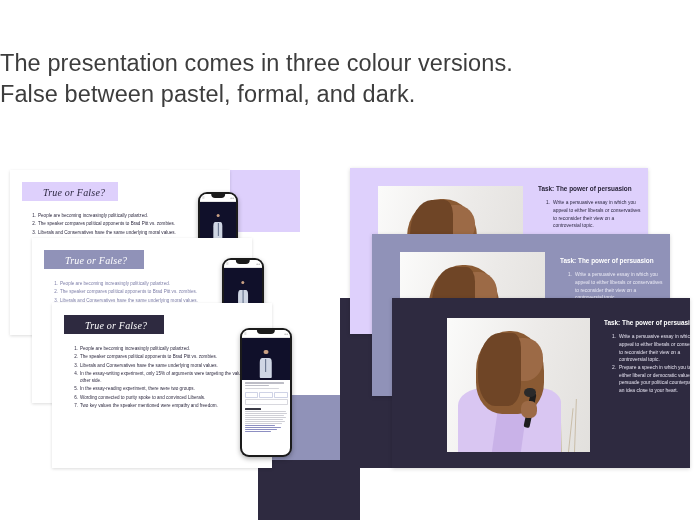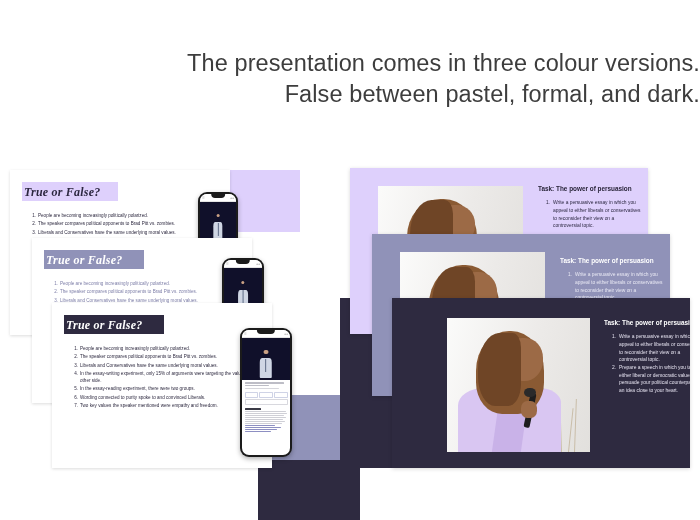--- a/index.html
+++ b/index.html
@@ -4,21 +4,21 @@
 <style>
   html,body{margin:0;padding:0;}
   body{
     width:700px;height:520px;overflow:hidden;background:#ffffff;
     font-family:"Liberation Sans",sans-serif;color:#3a3a3a;
   }
   .page{position:relative;width:700px;height:520px;}
 
   
   .headline{
-    position:absolute;left:0;top:48px;width:700px;text-align:right;
+    position:absolute;left:0;top:48px;width:700px;text-align:left;
     font-size:23.5px;line-height:31px;color:#3d3d3d;font-weight:400;
     letter-spacing:.1px;
   }
   .headline div{white-space:nowrap;}
 
   
   .stack{position:absolute;}
   .slide{position:absolute;overflow:hidden;}
   .accent{position:absolute;}
 
@@ -29,23 +29,23 @@
   .accent-formal{left:240px;top:235px;width:100px;height:70px;background:#9092b8;}
   .accent-dark  {left:258px;top:300px;width:102px;height:72px;background:#2e2a40;}
 
   .tf{background:#ffffff;box-shadow:0 1px 3px rgba(0,0,0,.14);}
   .tf1{left:10px; top:10px;  width:220px;height:165px;}
   .tf2{left:32px; top:78px;  width:220px;height:165px;}
   .tf3{left:52px; top:143px; width:220px;height:165px;}
 
   .tf-band{position:absolute;left:12px;top:12px;height:19px;}
   .tf-band span{
-    position:absolute;left:2px;top:50%;transform:translateY(-50%);
+    position:absolute;left:21px;top:50%;transform:translateY(-50%);
     font-family:"Liberation Serif",serif;font-style:italic;
-    font-size:12px;letter-spacing:.2px;white-space:nowrap;font-weight:bold;
+    font-size:10px;letter-spacing:.2px;white-space:nowrap;
   }
   .tf1 .tf-band{width:96px;background:#ded0fc;}
   .tf1 .tf-band span{color:#2c2740;}
   .tf2 .tf-band{width:100px;background:#9092b8;}
   .tf2 .tf-band span{color:#ffffff;}
   .tf3 .tf-band{width:100px;background:#2e2a40;}
   .tf3 .tf-band span{color:#ffffff;}
 
   .tf-list{
     position:absolute;left:12px;top:42px;width:196px;margin:0;padding:0;

